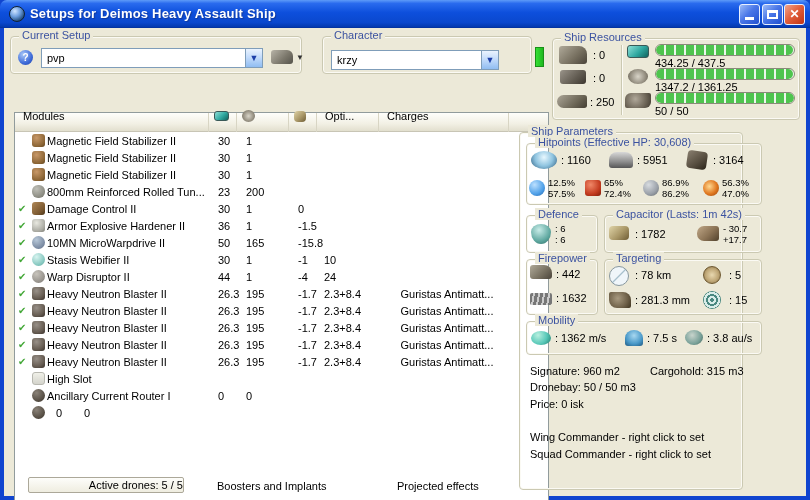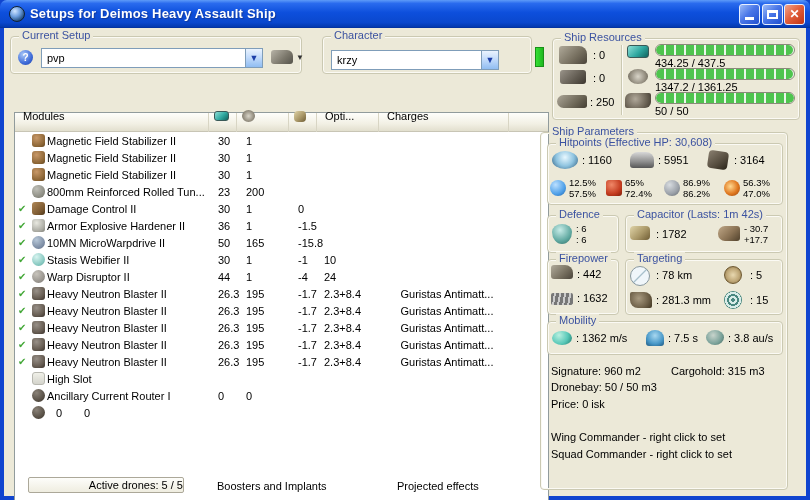--- a/index.html
+++ b/index.html
@@ -382,21 +382,21 @@
           <div class="bar-fill" style="width:99%;"></div>
         </div>
       <div class="stat" style="left:102px; top:42px;">1347.2 / 1361.25</div>
       <div class="sic ic-drone" style="left:72px; top:54px;"></div>
       <div class="bar" style="left:102px; top:53px; width:140px;">
           <div class="bar-fill" style="width:100%;"></div>
         </div>
       <div class="stat" style="left:102px; top:66px;">50 / 50</div>
     </div>
 
-    <div class="group" style="left:536px; top:104px; width:248px; height:358px;">
+    <div class="group" style="left:515px; top:104px; width:224px; height:358px;">
       <span class="group-label">Ship Parameters</span>
 
       <div class="group" style="left:6px; top:10px; width:236px; height:62px; position:absolute;">
         <span class="group-label">Hitpoints (Effective HP: 30,608)</span>
         <div class="sic ic-shield" style="left:4px; top:7px;"></div>
         <div class="stat" style="left:34px; top:10px;">: 1160</div>
         <div class="sic ic-armor" style="left:82px; top:8px;"></div>
         <div class="stat" style="left:110px; top:10px;">: 5951</div>
         <div class="sic ic-hull" style="left:160px; top:7px;"></div>
         <div class="stat" style="left:186px; top:10px;">: 3164</div>

